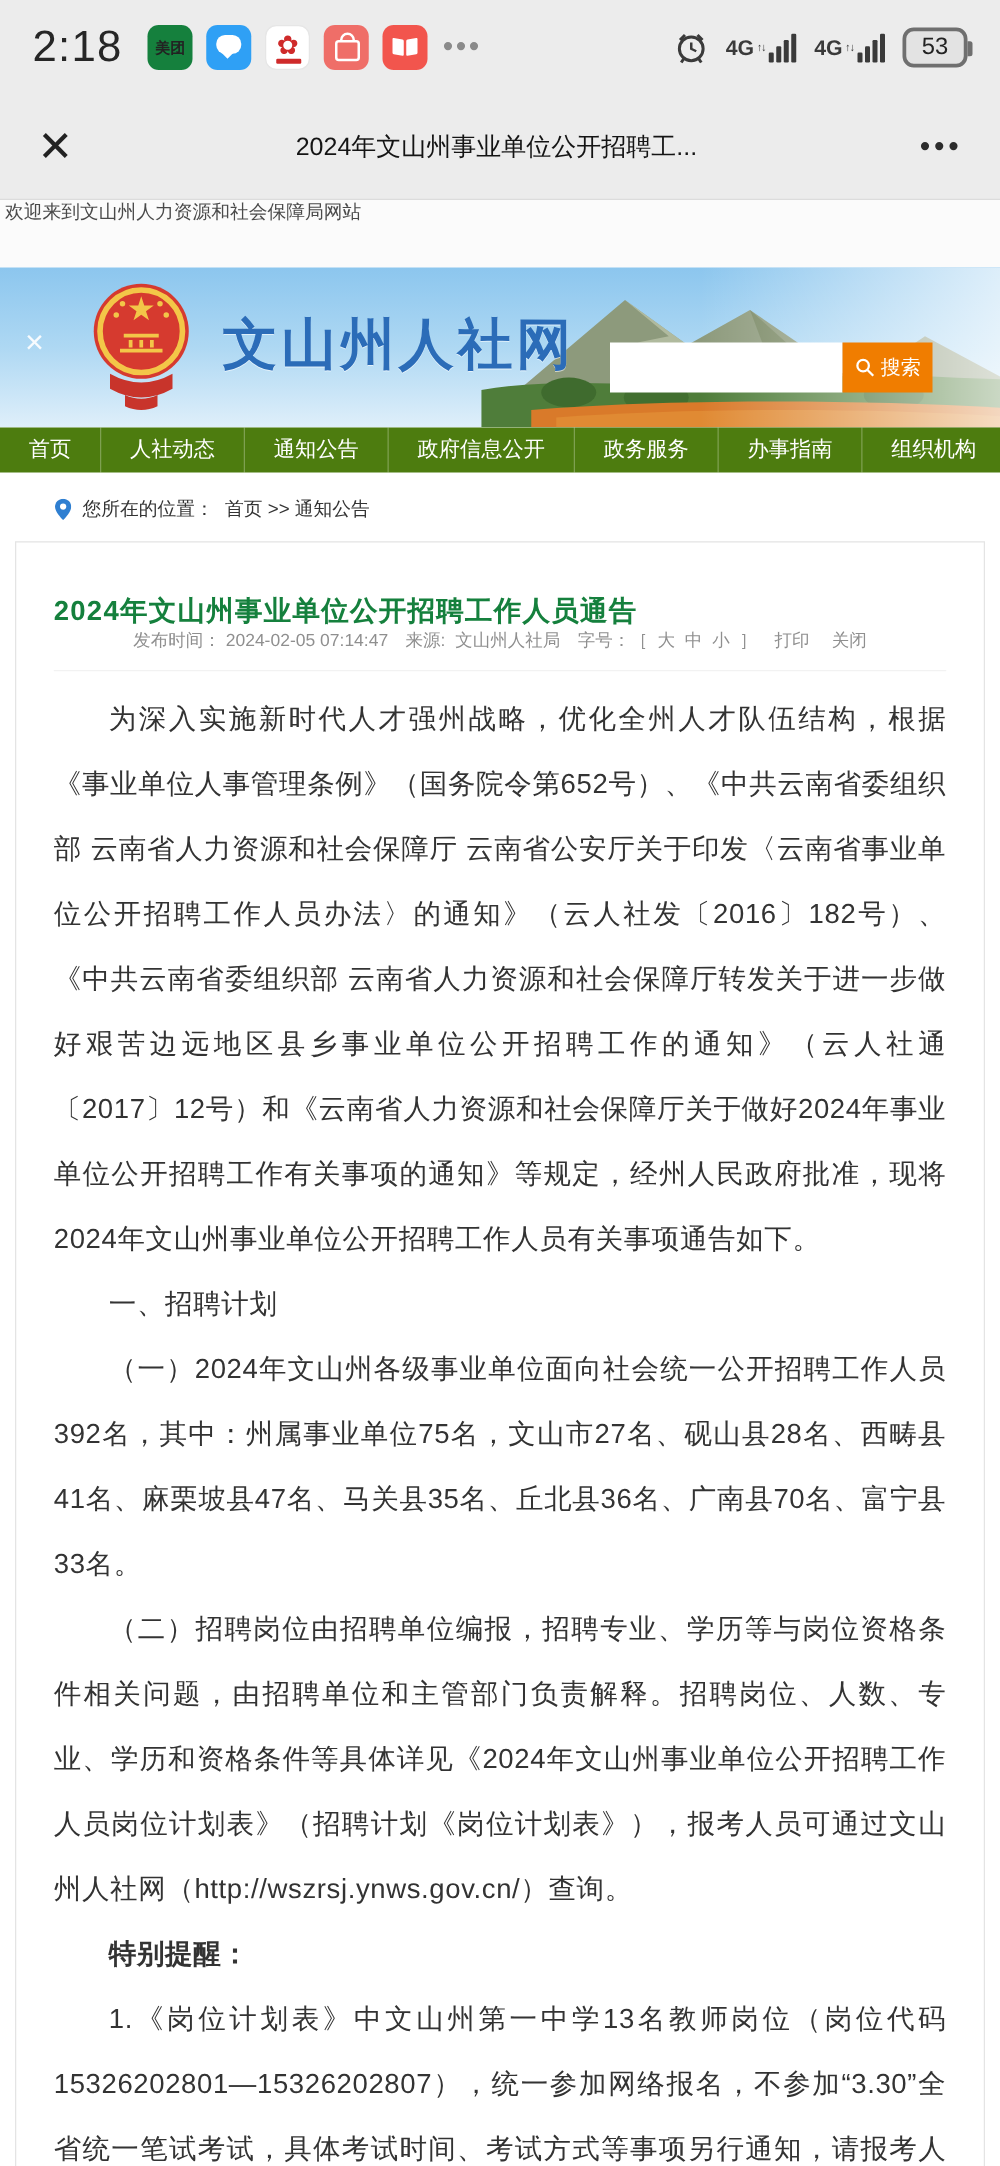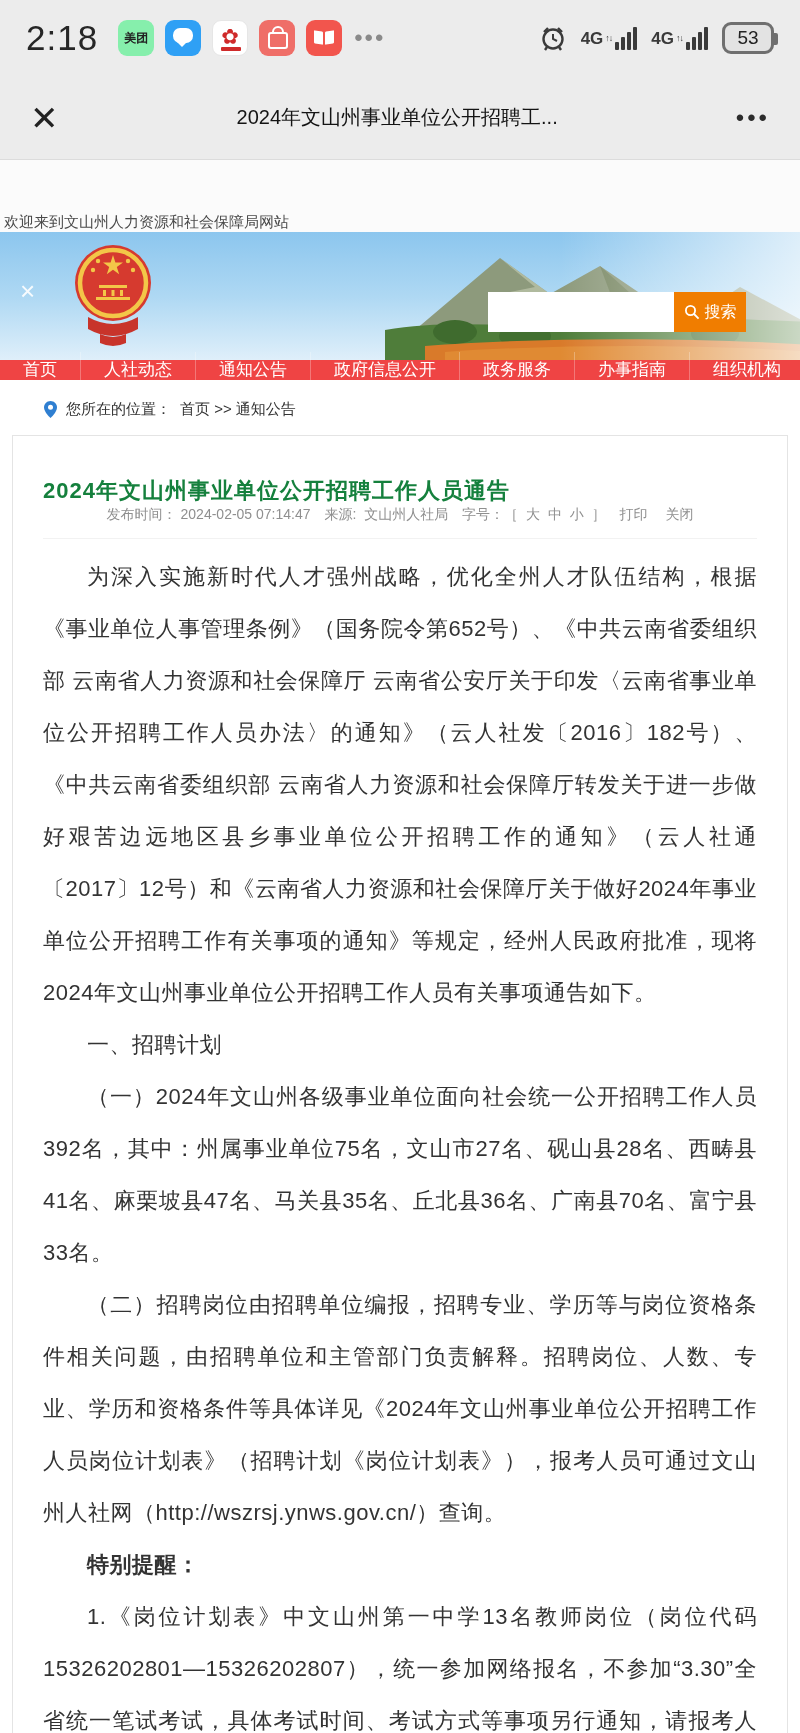--- a/index.html
+++ b/index.html
@@ -5,21 +5,21 @@
   html,body{margin:0;padding:0}
   body{width:800px;height:1733px;overflow:hidden;position:relative;background:#fff;
        font-family:"Liberation Sans","DejaVu Sans",sans-serif;-webkit-font-smoothing:antialiased}
 
   
   .status-bar{height:76px;background:#ececec;display:flex;align-items:center;padding:0 26px;box-sizing:border-box}
   .time{font-size:35px;color:#262626;letter-spacing:1px}
   .apps{display:flex;align-items:center;gap:11px;margin-left:20px}
   .app-icon{width:36px;height:36px;border-radius:9px;position:relative;display:flex;align-items:center;justify-content:center;overflow:hidden}
   .app-icon .glyph{font-size:12px;font-weight:bold;color:#222;line-height:1}
-  .meituan-icon{background:#86efac}
+  .meituan-icon{background:#15803d}
   .messages-icon{background:#2fa0f5}
   .messages-icon::before{content:"";position:absolute;left:8px;top:8px;width:20px;height:15px;background:#fff;border-radius:7px}
   .messages-icon::after{content:"";position:absolute;left:12px;top:22px;border:5px solid transparent;border-top-color:#fff}
   .deal-icon{background:#fff;border:1px solid #e6e6e6;box-sizing:border-box}
   .deal-icon::before{content:"✿";color:#cf2a2a;font-size:21px;line-height:1;margin-top:-4px}
   .deal-icon::after{content:"";position:absolute;bottom:4px;left:8px;width:20px;height:4px;background:#cf2a2a;border-radius:1px}
   .huawei-store-icon{background:#ef6e68}
   .huawei-store-icon::after{content:"";position:absolute;left:13px;top:6px;width:8px;height:8px;border:2px solid #fff;border-radius:50%}
   .huawei-store-icon::before{content:"";position:absolute;left:9px;top:12px;width:16px;height:13px;border:2px solid #fff;border-radius:3px;background:#ef6e68;z-index:1}
   .books-icon{background:#f2554d}
@@ -38,38 +38,38 @@
            font-size:19px;color:#222;background:#e3e3e3;position:relative;box-sizing:border-box}
   .battery::after{content:"";position:absolute;right:-7px;top:8px;width:4px;height:12px;background:#6f6f6f;border-radius:0 2px 2px 0}
 
   
   .browser-header{height:84px;background:#ececec;display:flex;align-items:center;padding:0 30px;box-sizing:border-box;border-bottom:1px solid #dcdcdc}
   .hdr-close{font-size:34px;color:#222;line-height:1}
   .hdr-title{flex:1;text-align:center;font-size:20px;color:#141414;white-space:nowrap;overflow:hidden}
   .hdr-more{font-size:24px;color:#2c2c2c;letter-spacing:3px}
 
   
-  .welcome{height:72px;background:#fbfbfb;display:flex;align-items:flex-end;font-size:15px;color:#4a4a4a;padding-left:4px}
+  .welcome{height:54px;background:#fbfbfb;display:flex;align-items:flex-start;font-size:15px;color:#4a4a4a;padding-left:4px}
 
   
   .banner{height:128px;position:relative;background:linear-gradient(180deg,#8cc6ee 0%,#aed8f3 50%,#dfeffa 100%);overflow:hidden}
   .banner-scene{position:absolute;left:385px;top:0;width:460px;height:128px}
   .banner::after{content:"";position:absolute;right:0;top:0;width:240px;height:100%;
                  background:linear-gradient(90deg,rgba(255,255,255,0),rgba(255,255,255,.7));pointer-events:none}
   .banner-close{position:absolute;left:20px;top:46px;color:rgba(255,255,255,.9);font-size:26px;line-height:1}
   .emblem{position:absolute;left:70px;top:9px;width:86px;height:110px}
   .site-name{position:absolute;left:178px;top:32px;font-family:"Liberation Serif","DejaVu Serif",serif;
              font-weight:bold;font-size:44px;color:#2b6cb8;letter-spacing:3px;text-shadow:0 1px 0 rgba(255,255,255,.6)}
   .search-bar{position:absolute;right:54px;bottom:28px;display:flex;z-index:3}
   .search-input{width:186px;height:40px;border:none;background:#fff;box-sizing:border-box;font-size:16px;padding:0 10px;outline:none}
   .search-btn{width:72px;height:40px;background:#f07d00;border:none;display:flex;align-items:center;justify-content:center;gap:5px;
               color:#fff;font-size:16px;cursor:pointer}
 
   
-  .nav{height:20px;background:#ef4444;display:flex;align-items:center;position:relative}
+  .nav{height:36px;background:#4d7c0f;display:flex;align-items:center;position:relative}
   .nav-item{color:#fff;font-size:17px;line-height:36px;padding:0 23px;border-right:1px solid rgba(255,255,255,.28);text-decoration:none;white-space:nowrap}
 
   
   .breadcrumb{padding:20px 0 16px 44px;display:flex;align-items:center;gap:9px;font-size:15px;color:#333;background:#fff}
 
   
   .card{margin:0 12px;background:#fff;border:1px solid #e4e4e4;padding:28px 30px 40px;box-sizing:border-box;min-height:1260px}
   .article-title{font-size:22px;font-weight:bold;color:#15803d;text-align:left;margin:12px 0 0;letter-spacing:1px}
   .meta{font-size:14px;color:#8f8f8f;text-align:center;padding-bottom:14px;border-bottom:1px solid #f2f2f2}
   .meta span{margin:0 2px}
@@ -169,20 +169,21 @@
     <circle cx="23" cy="29" r="2.2" fill="#f3c648"></circle>
     <circle cx="63" cy="29" r="2.2" fill="#f3c648"></circle>
     <rect x="29" y="44" width="28" height="3" fill="#f3c648"></rect>
     <rect x="26" y="56" width="34" height="3" fill="#f3c648"></rect>
     <rect x="33" y="49" width="3" height="6" fill="#f3c648"></rect>
     <rect x="41.5" y="49" width="3" height="6" fill="#f3c648"></rect>
     <rect x="50" y="49" width="3" height="6" fill="#f3c648"></rect>
     <path d="M18,76 Q43,90 68,76 L68,88 Q43,102 18,88 Z" fill="#c8342b"></path>
     <path d="M30,93 Q43,99 56,93 L56,102 Q43,108 30,102 Z" fill="#c8342b"></path>
   </svg>
+  <span class="site-name">文山州人社网</span>
   <div class="search-bar">
     <input class="search-input" type="text" value="" style="">
     <button class="search-btn">
       <svg class="mag" width="16" height="16" viewBox="0 0 16 16">
         <circle cx="6.5" cy="6.5" r="4.6" fill="none" stroke="#fff" stroke-width="1.8"></circle>
         <line x1="10" y1="10" x2="14.6" y2="14.6" stroke="#fff" stroke-width="1.8"></line>
       </svg>
       <span>搜索</span>
     </button>
   </div>

